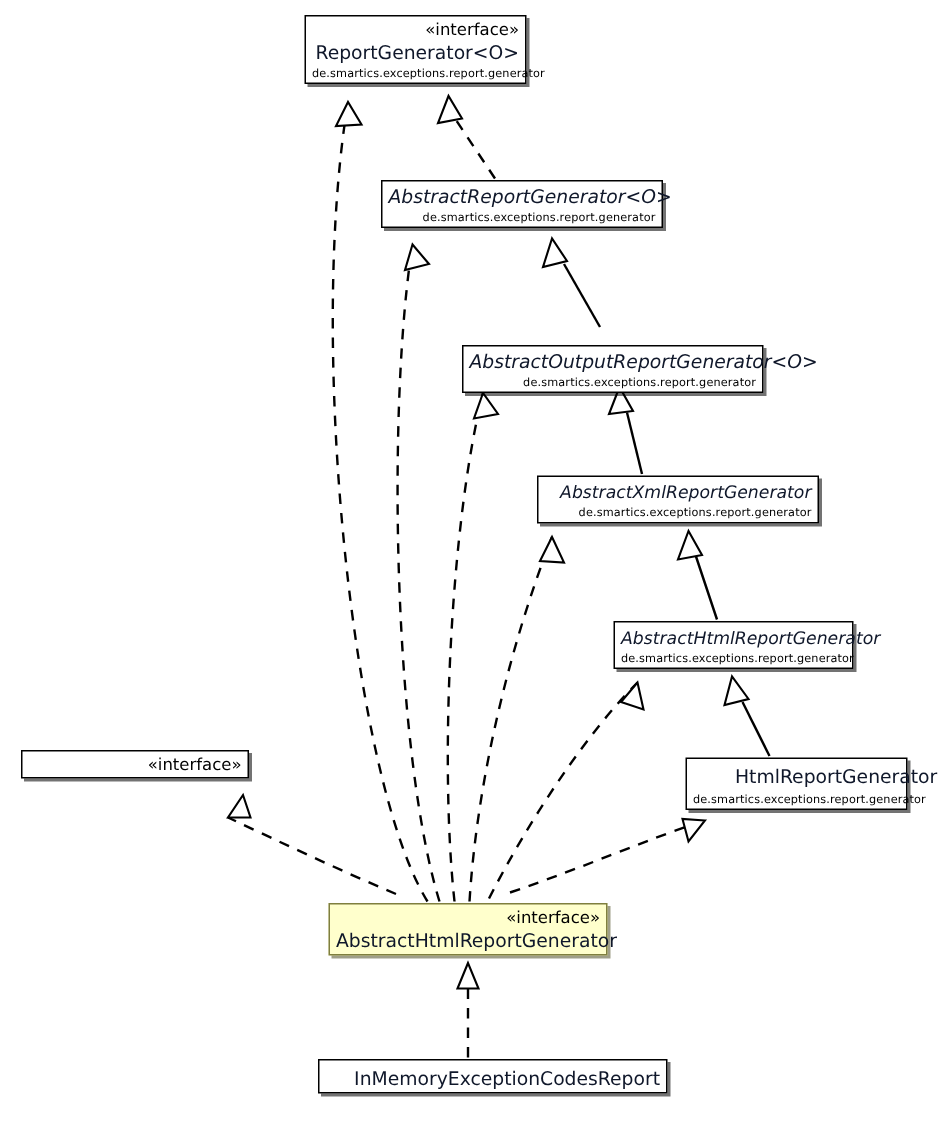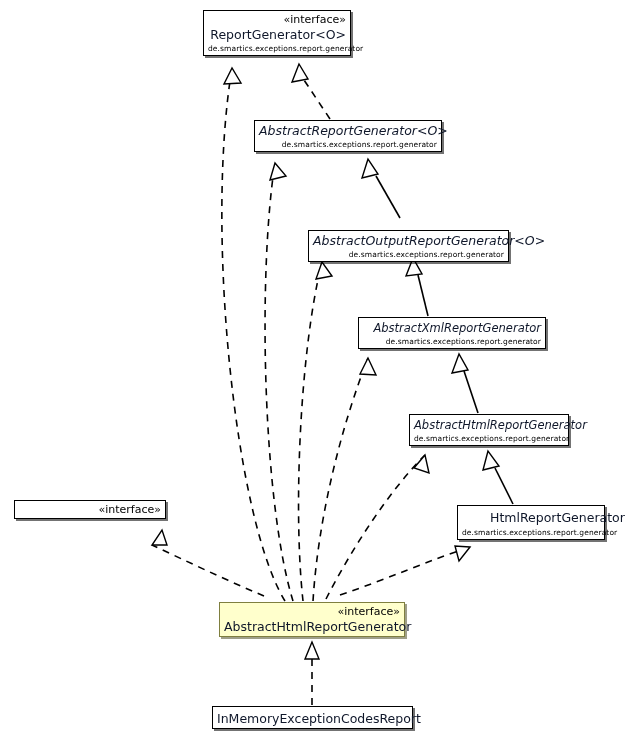--- a/index.html
+++ b/index.html
@@ -195,19 +195,19 @@
     </span>
   </div>
 
   <div class="uml-node focus" style="left:219px; top:602px; width:186px;">
     <span class="node-inner">
       <span class="stereotype">«interface»</span>
       <span class="cls-name">AbstractHtmlReportGenerator</span>
     </span>
   </div>
 
-  <div class="uml-node" style="left:212px; top:706px; width:201px; padding-top:4px;">
+  <div class="uml-node" style="left:212px; top:706px; width:233px; padding-top:4px;">
     <span class="node-inner">
       <span class="cls-name">InMemoryExceptionCodesReport</span>
     </span>
   </div>
 
 </div>
 
 </body></html>

